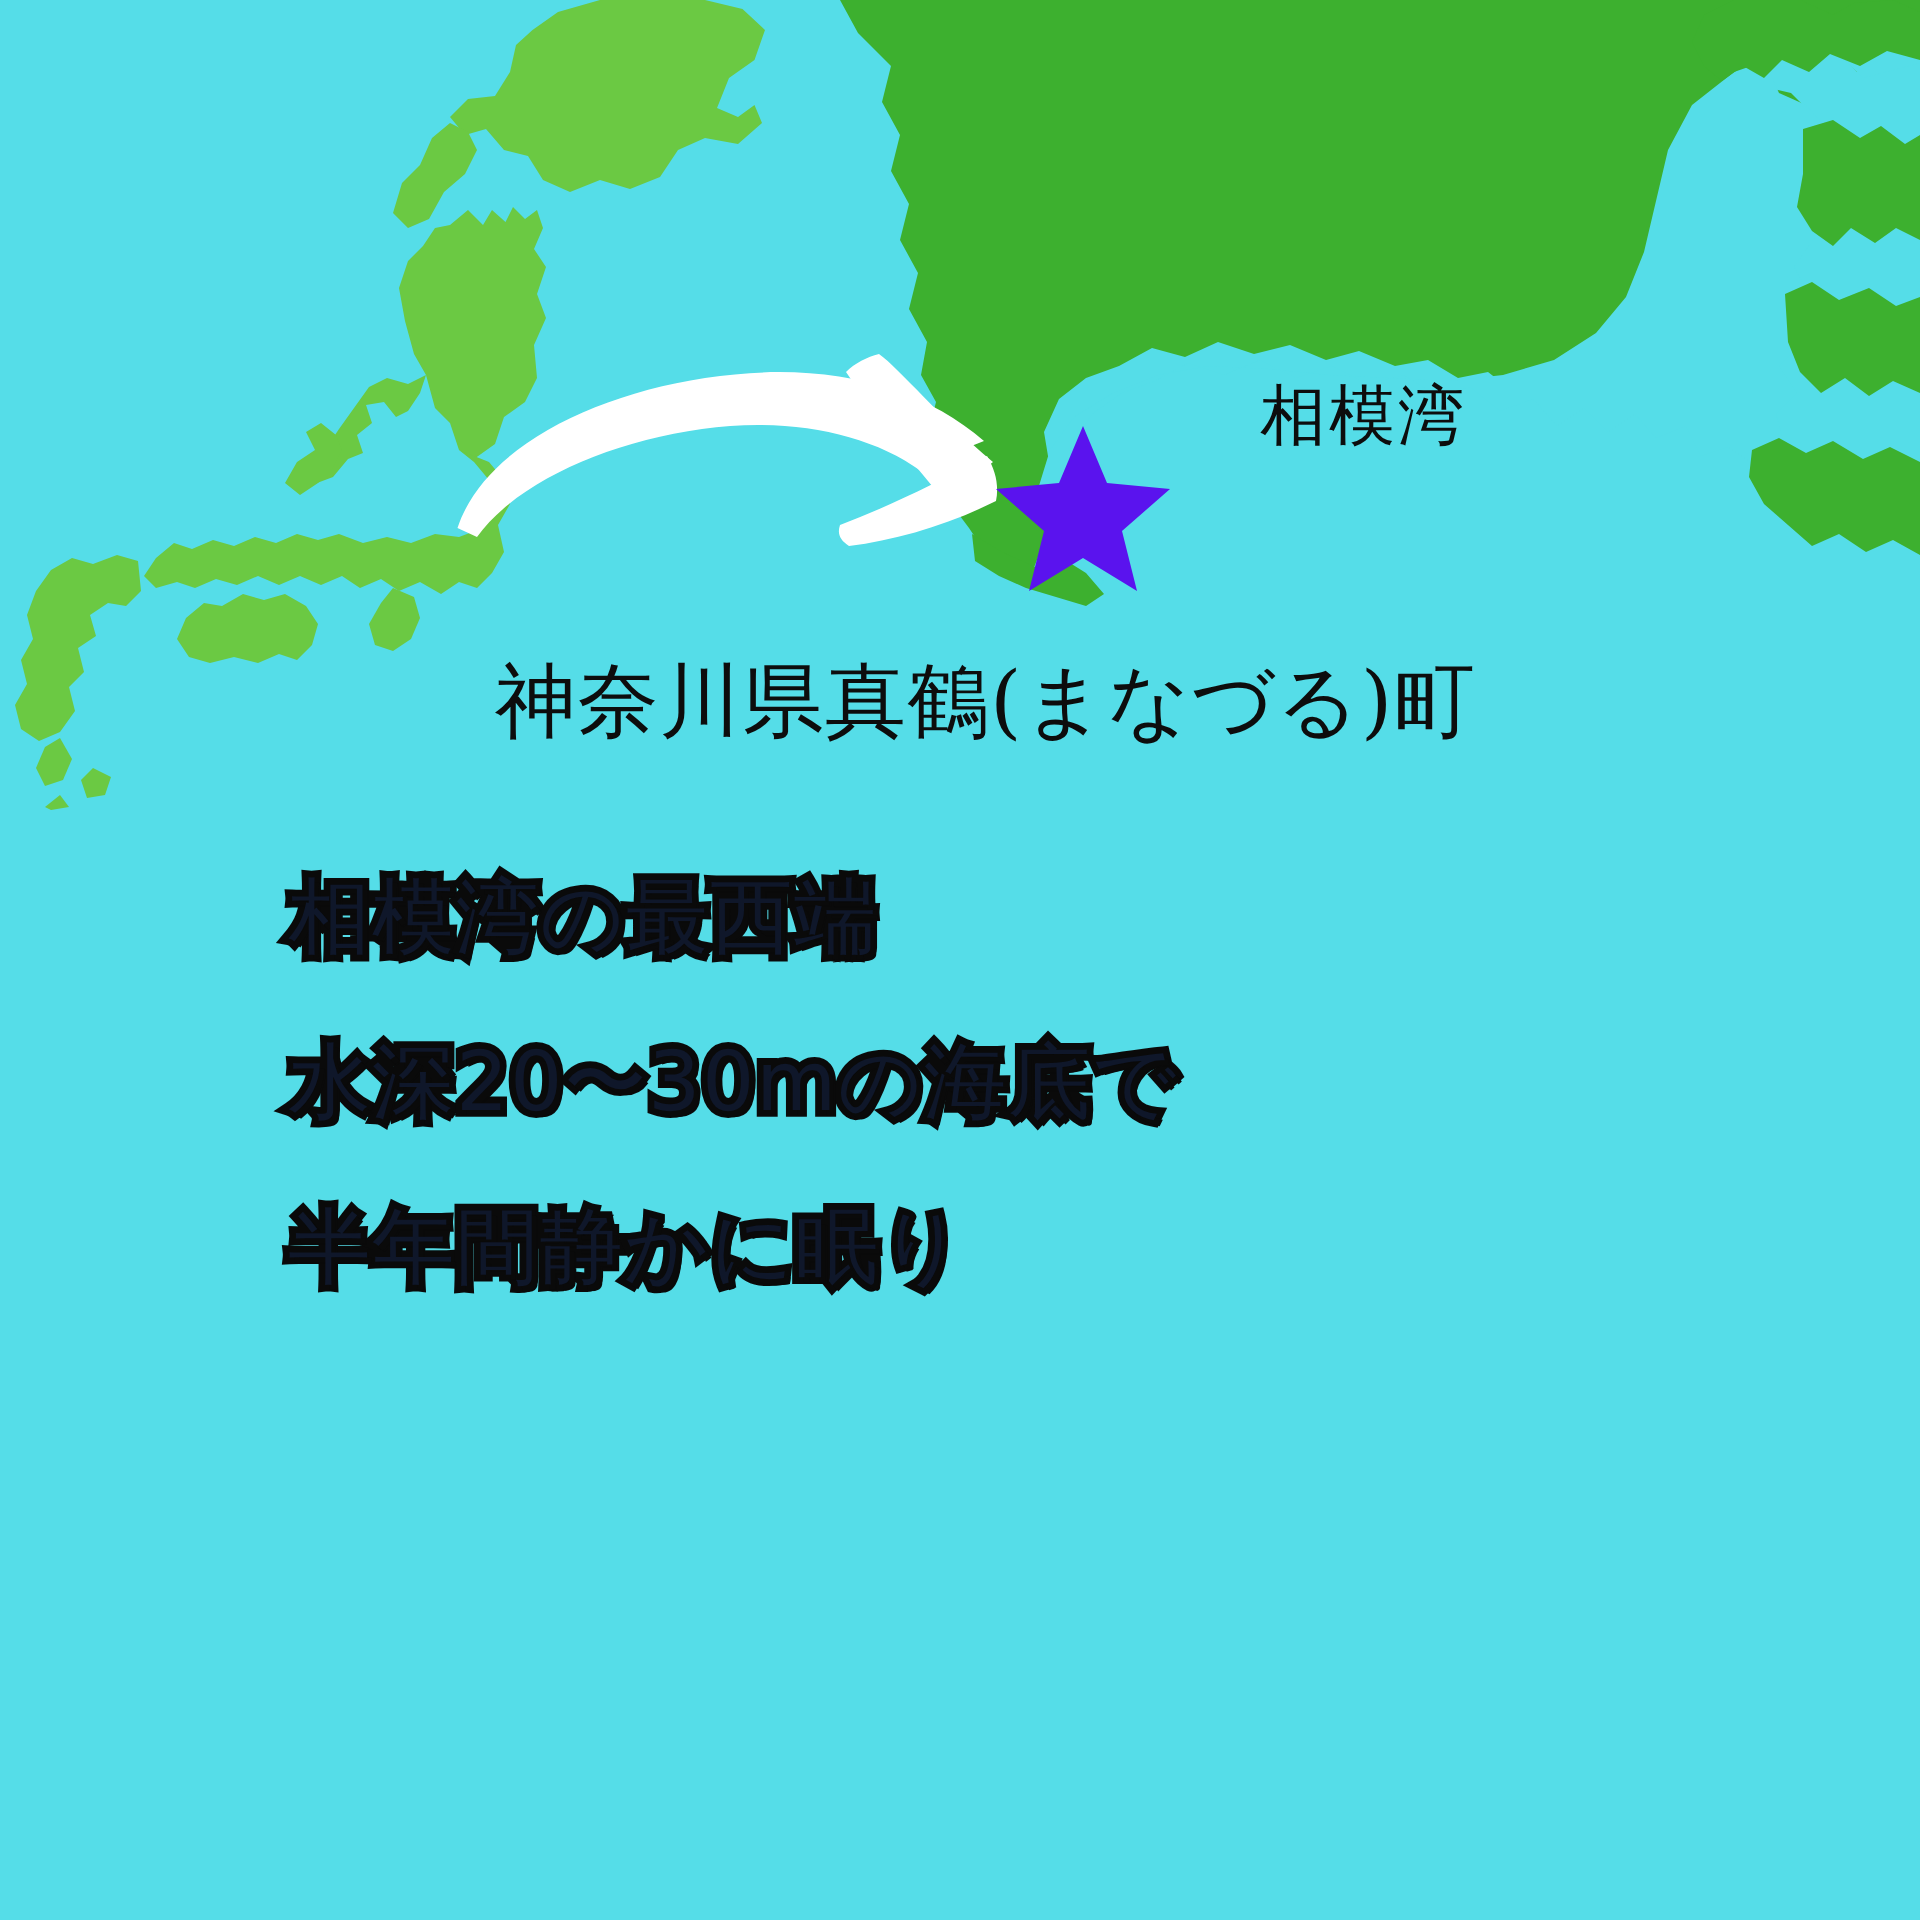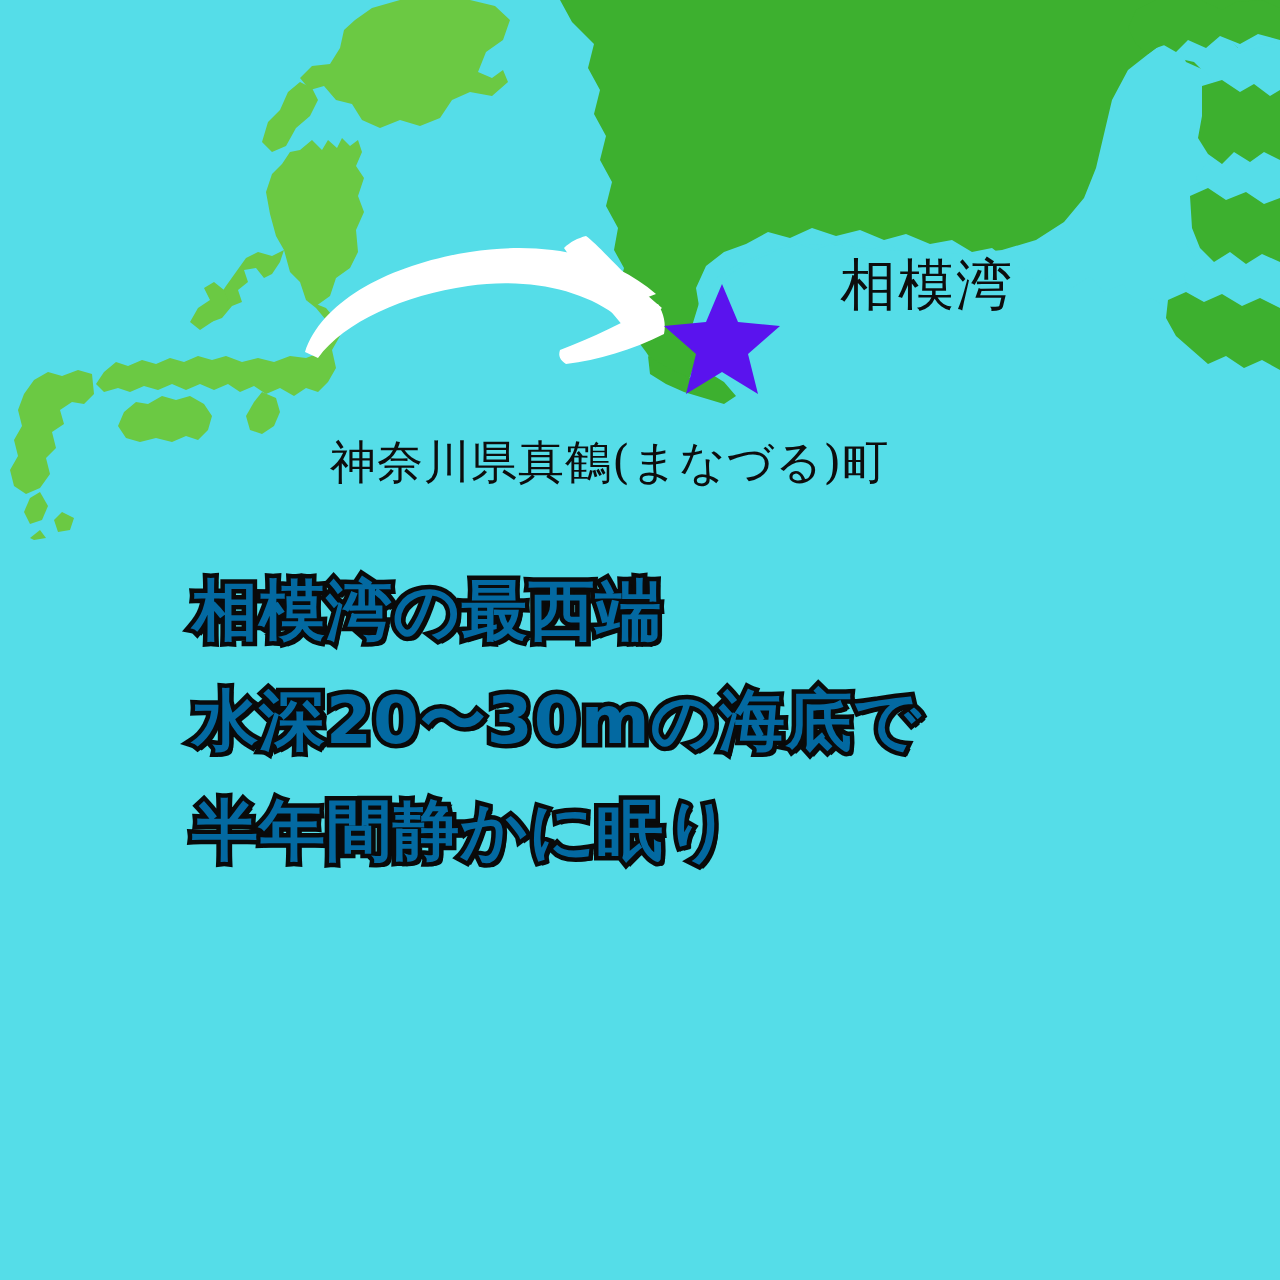--- a/index.html
+++ b/index.html
@@ -19,49 +19,49 @@
     position: absolute;
     left: 0;
     top: 0;
     width: 1280px;
     height: 1280px;
   }
   #sagami-label {
     position: absolute;
     left: 840px;
     top: 248px;
-    font-size: 56px;
+    font-size: 44px;
     font-weight: 500;
     color: #0d0d0d;
     letter-spacing: 2px;
     font-family: Liberation Sans, sans-serif;
     white-space: nowrap;
   }
   #town-caption {
     position: absolute;
     left: 330px;
     top: 432px;
-    font-size: 46px;
+    font-size: 54px;
     font-weight: 500;
     color: #0d0d0d;
     letter-spacing: 1px;
     font-family: "DejaVu Serif", "Liberation Serif", serif;
     white-space: nowrap;
   }
   #body-copy {
     position: absolute;
     left: 192px;
     top: 556px;
     width: 1000px;
   }
   .copy-line {
-    font-size: 66px;
+    font-size: 55px;
     line-height: 110px;
-    font-weight: bold;
-    color: #0369a1;
+    font-weight: normal;
+    color: #0f172a;
     white-space: nowrap;
     letter-spacing: 1px;
     font-family: "DejaVu Sans", "Liberation Sans", sans-serif;
     -webkit-text-stroke: 9px #0a0a0a;
     paint-order: stroke fill;
     text-shadow:
       3px 3px 0 #0a0a0a,
       4px 4px 0 #0a0a0a;
   }
 </style>

